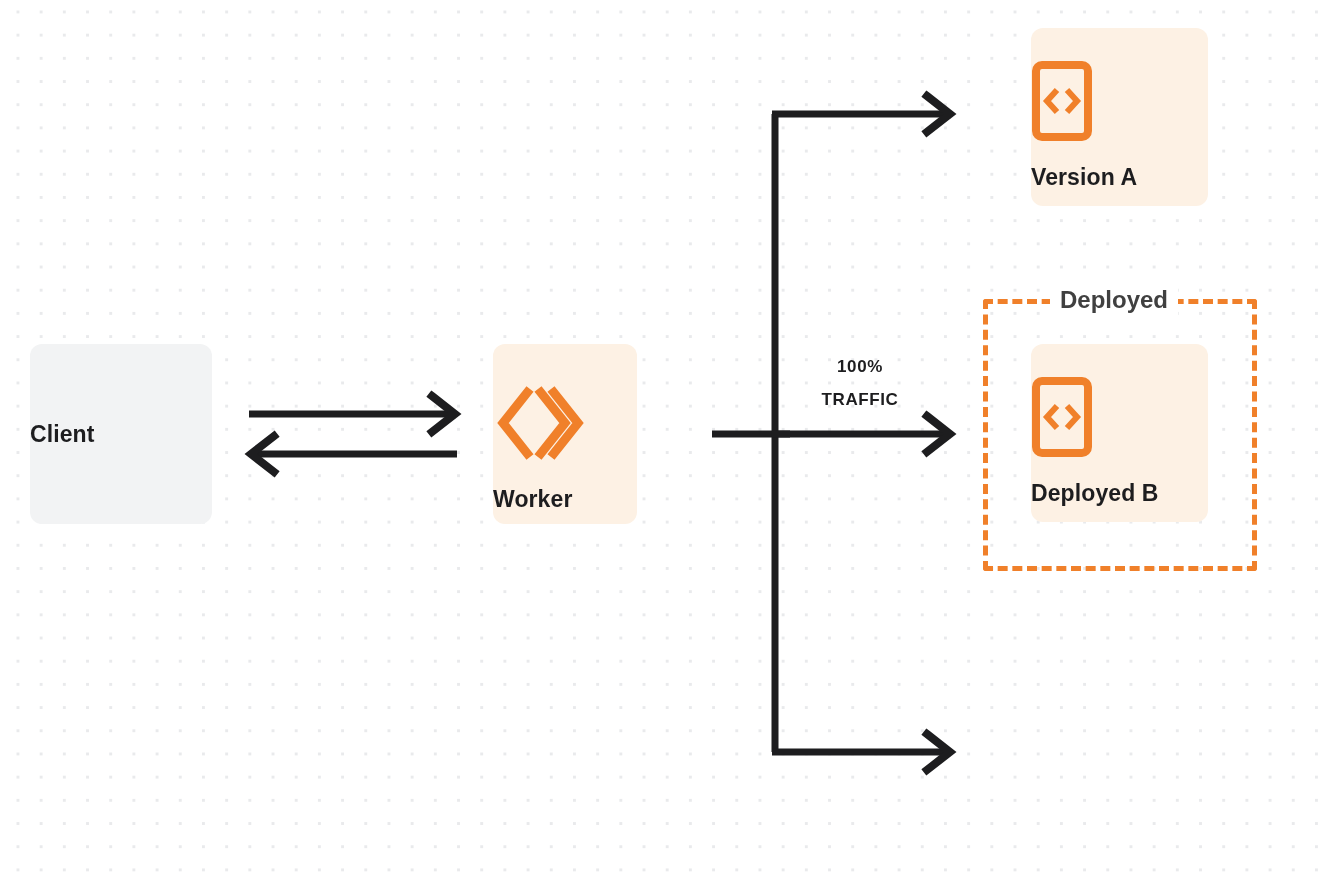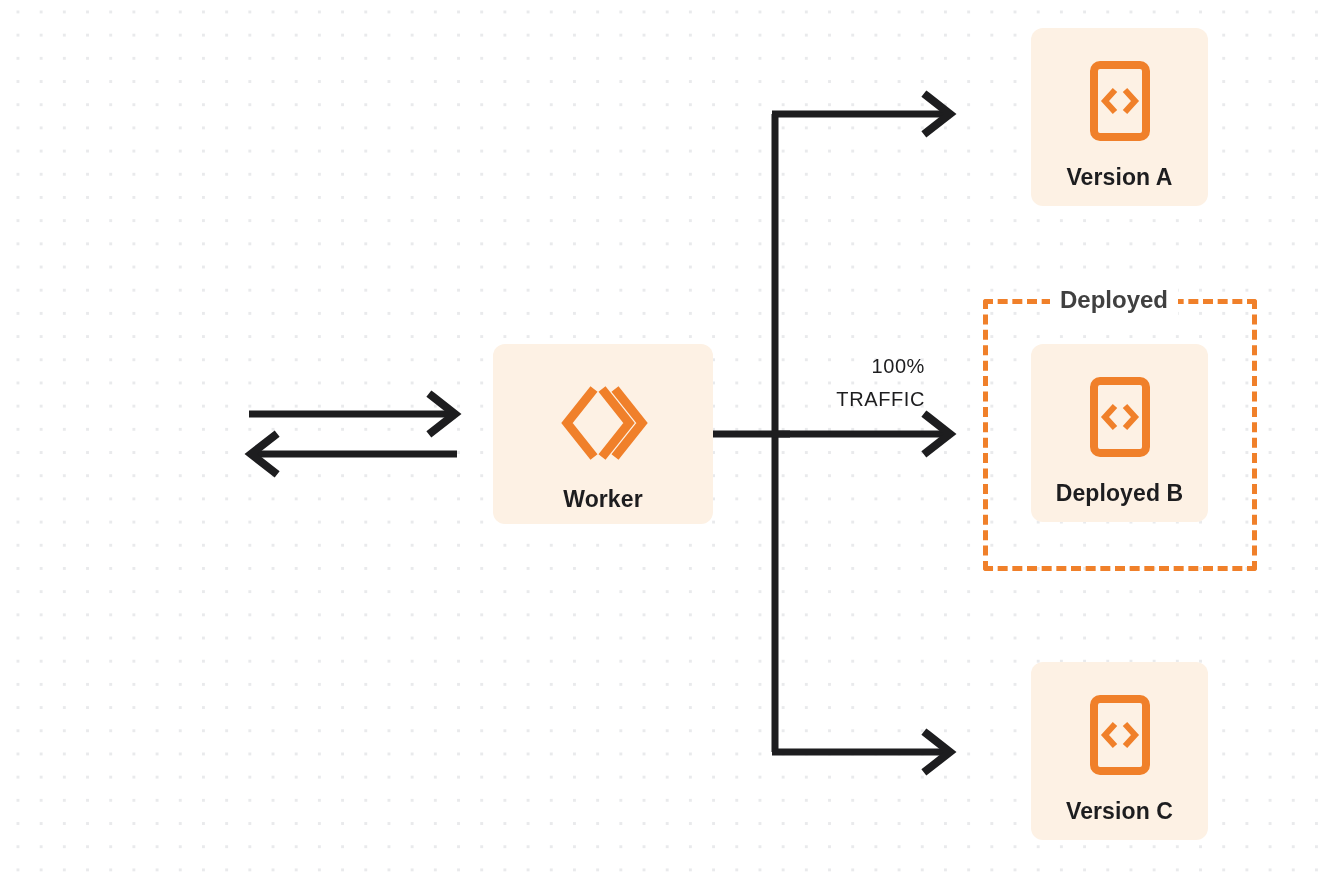--- a/index.html
+++ b/index.html
@@ -21,21 +21,21 @@
     background-position: 16.5px 10.5px;
     overflow: hidden;
   }
 
   
   .node {
     position: absolute;
     border-radius: 12px;
     display: flex;
     flex-direction: column;
-    align-items: center;
+    align-items: flex-start;
     justify-content: center;
     box-sizing: border-box;
   }
   .node-label {
     font-size: 23px;
     font-weight: bold;
     color: #1d1d1f;
     letter-spacing: 0.1px;
     line-height: 1;
     white-space: nowrap;
@@ -47,21 +47,21 @@
     top: 344px;
     width: 182px;
     height: 180px;
     background: #f2f3f4;
   }
 
   
   #worker-node {
     left: 493px;
     top: 344px;
-    width: 220px;
+    width: 144px;
     height: 180px;
     background: #fdf1e4;
     justify-content: flex-start;
     padding-top: 36px;
   }
   #worker-node .node-label { margin-top: 18px; }
 
   
   .version-node {
     width: 177px;
@@ -98,23 +98,23 @@
     line-height: 30px;
     white-space: nowrap;
   }
 
   
   #traffic-label {
     position: absolute;
     left: 795px;
     top: 350px;
     width: 130px;
-    text-align: right;
-    font-size: 20px;
-    font-weight: normal;
+    text-align: center;
+    font-size: 17px;
+    font-weight: bold;
     color: #1d1d1f;
     letter-spacing: 0.6px;
     line-height: 33px;
   }
   #traffic-label span { display: block; }
 
   
   #edges {
     position: absolute;
     left: 0;
@@ -177,20 +177,23 @@
       <line class="edge-line" x1="772" y1="752" x2="947" y2="752"></line>
       <polyline class="edge-head" points="927,734 950,752 927,770"></polyline>
     </g>
   </svg>
 
   <div id="traffic-label">
     <span>100%</span>
     <span>TRAFFIC</span>
   </div>
 
+  <div id="client-node" class="node">
+    <div class="node-label">Client</div>
+  </div>
 
   <div id="worker-node" class="node">
     <span>
       <svg width="92" height="86" viewBox="0 0 92 86" aria-hidden="true">
 
         <polyline points="37,9 10,43 37,77" fill="none" stroke="#f0802a" stroke-width="9" stroke-linecap="butt" stroke-linejoin="miter"></polyline>
 
         <polyline points="45,9 72,43 45,77" fill="none" stroke="#f0802a" stroke-width="9" stroke-linecap="butt" stroke-linejoin="miter"></polyline>
 
         <polyline points="58,9 85,43 58,77" fill="none" stroke="#f0802a" stroke-width="9" stroke-linecap="butt" stroke-linejoin="miter"></polyline>
@@ -217,24 +220,14 @@
     <span>
       <svg width="62" height="82" viewBox="0 0 62 82" aria-hidden="true">
         <rect x="5" y="5" width="52" height="72" rx="6" ry="6" fill="none" stroke="#f0802a" stroke-width="8"></rect>
         <polyline points="26,30 16,41 26,52" fill="none" stroke="#f0802a" stroke-width="6" stroke-linecap="butt" stroke-linejoin="miter"></polyline>
         <polyline points="36,30 46,41 36,52" fill="none" stroke="#f0802a" stroke-width="6" stroke-linecap="butt" stroke-linejoin="miter"></polyline>
       </svg>
     </span>
     <div class="node-label">Deployed B</div>
   </div>
 
-  <div id="version-c-node" class="node version-node">
-    <span>
-      <svg width="62" height="82" viewBox="0 0 62 82" aria-hidden="true">
-        <rect x="5" y="5" width="52" height="72" rx="6" ry="6" fill="none" stroke="#f0802a" stroke-width="8"></rect>
-        <polyline points="26,30 16,41 26,52" fill="none" stroke="#f0802a" stroke-width="6" stroke-linecap="butt" stroke-linejoin="miter"></polyline>
-        <polyline points="36,30 46,41 36,52" fill="none" stroke="#f0802a" stroke-width="6" stroke-linecap="butt" stroke-linejoin="miter"></polyline>
-      </svg>
-    </span>
-    <div class="node-label">Version C</div>
-  </div>
 
 </div>
 
 </body></html>

